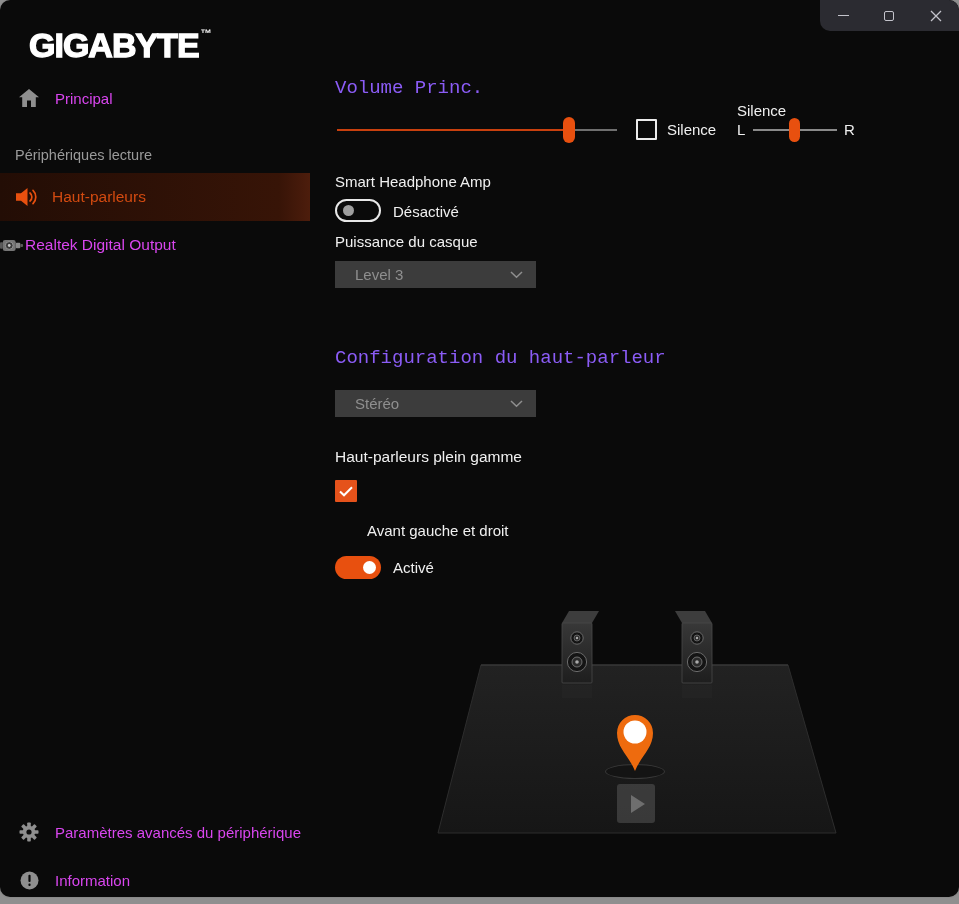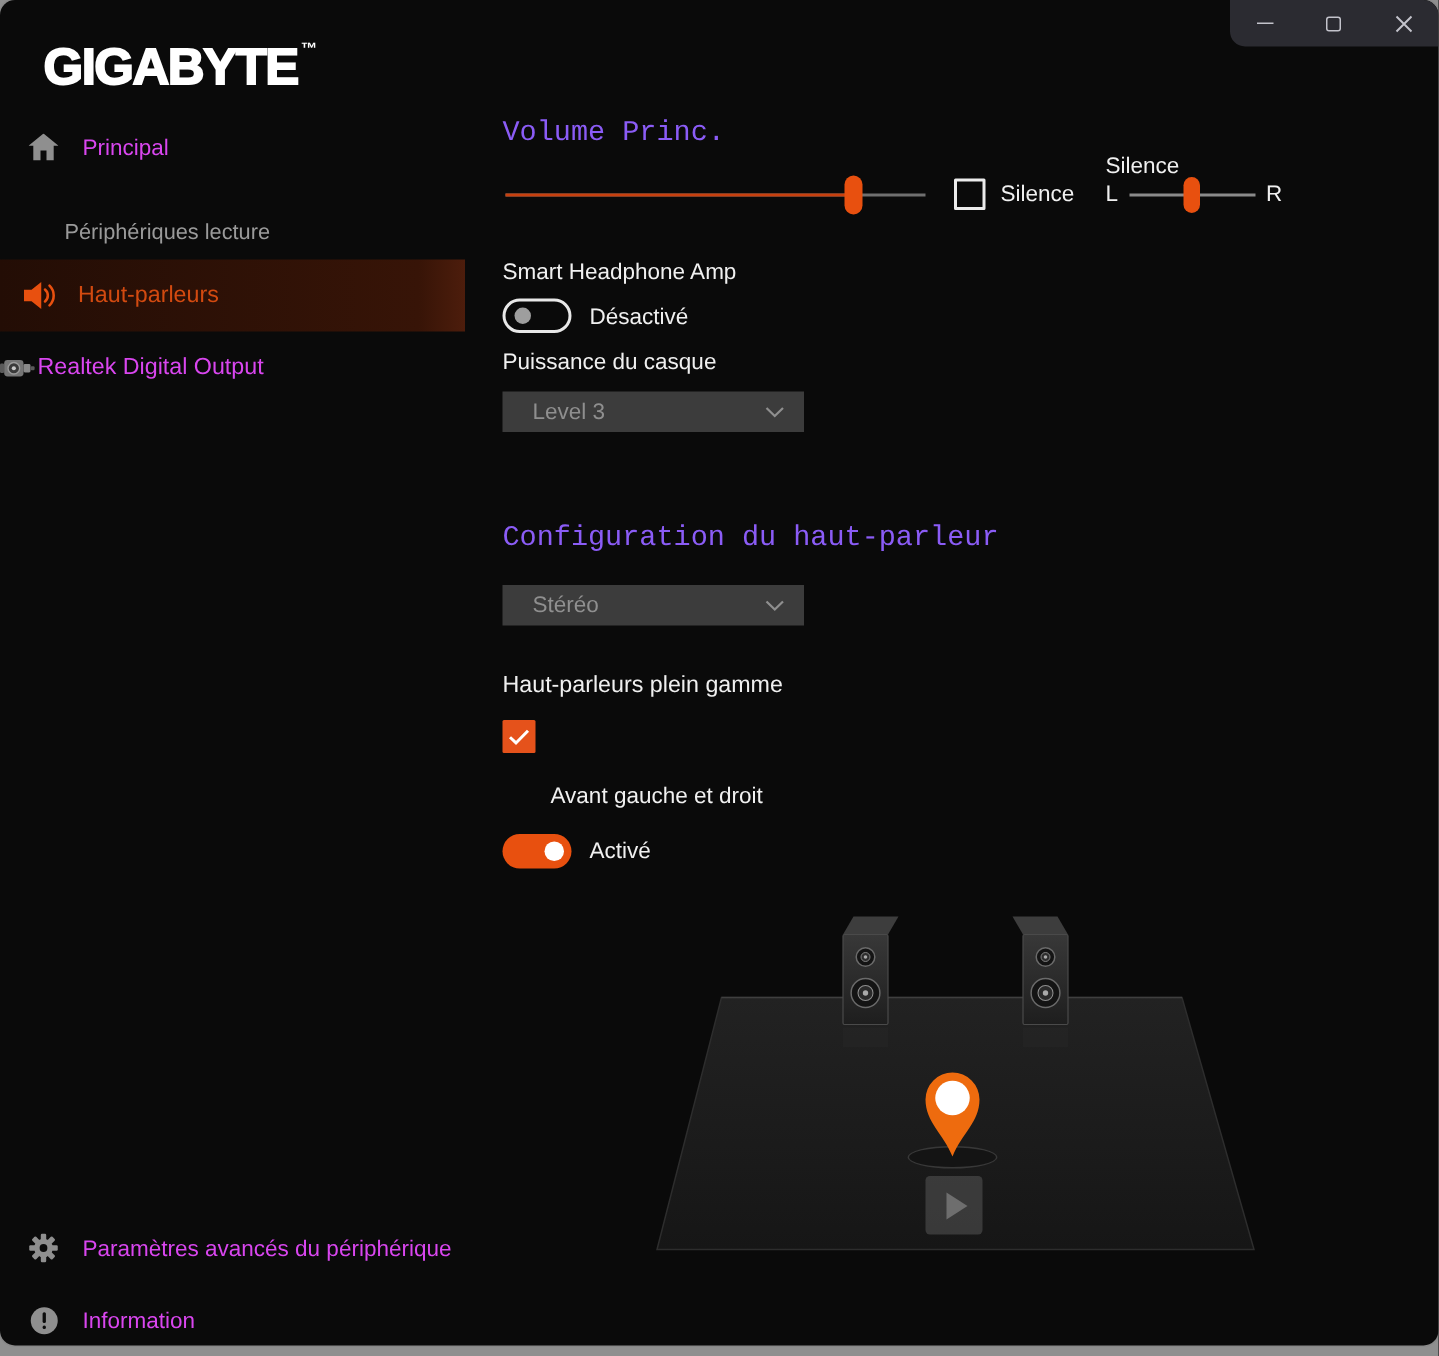--- a/index.html
+++ b/index.html
@@ -24,21 +24,21 @@
   .wc-btn { flex:1; height:100%; display:flex; align-items:center; justify-content:center; color:#c3c3cb; cursor:default; }
   .ic-min { width:11px; height:1.4px; background:currentColor; display:block; }
   .ic-max { width:10px; height:10px; border:1.3px solid currentColor; border-radius:2px; display:block; }
   
   .logo { position:absolute; left:29px; top:26px; color:#fff; font-weight:bold; font-size:34px; letter-spacing:-1px; -webkit-text-stroke:1.3px #fff; white-space:nowrap; }
   .logo sup { font-size:11px; letter-spacing:0; -webkit-text-stroke:0; vertical-align:top; position:relative; top:1px; left:2px; }
   
   .srow { position:absolute; left:0; width:310px; display:flex; align-items:center; gap:14px; padding-left:17px; color:#d946ef; font-size:15px; cursor:default; }
   .srow .sicon { width:24px; display:flex; justify-content:center; flex:none; }
   #row-principal { top:78px; height:40px; }
-  .section-label { position:absolute; left:15px; top:147px; color:#9a9a9a; font-size:14.5px;margin-left:28px; }
+  .section-label { position:absolute; left:15px; top:147px; color:#9a9a9a; font-size:14.5px; }
   #row-speakers {
     top:173px; height:48px; padding-left:15px; gap:13px;
     background:linear-gradient(90deg,#230d05 0%, #371407 90%, #4d1d0c 100%);
     color:#d24a10; font-size:15.5px;
   }
   #row-realtek { top:223px; height:44px; padding-left:0; gap:1px; font-size:15.5px; }
   #row-advanced { top:810px; height:44px; }
   #row-info { top:858px; height:44px; }
   
   .h1 { position:absolute; color:#8b5cf6; font-size:19px;font-family:Liberation Mono, monospace; }

